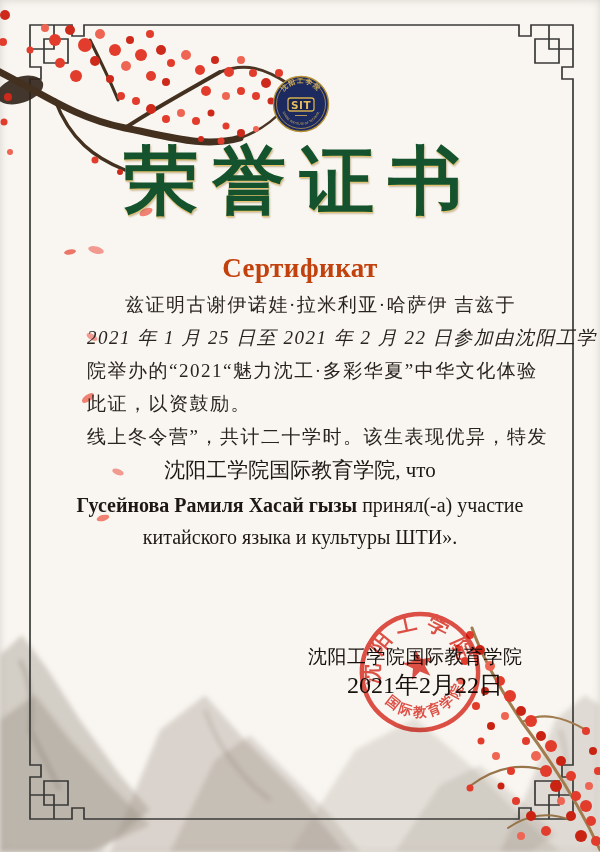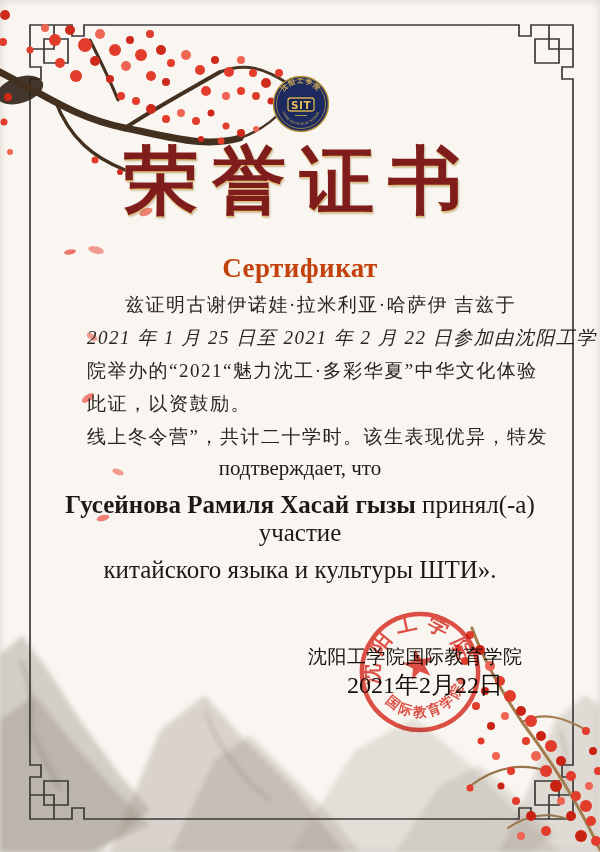--- a/index.html
+++ b/index.html
@@ -7,21 +7,21 @@
     position:relative; width:600px; height:852px; margin:0 auto;
     background:#f9f6f1; overflow:hidden;
     font-family:"Liberation Serif", serif;
     box-shadow: inset 0 0 8px rgba(60,50,40,.18);
   }
 
   
   .title-cn {
     position:absolute; top:140px; left:0; right:0; text-align:center;
     font-size:74px; font-weight:bold; letter-spacing:14px; line-height:1.1;
-    color:#7f1d1d;
+    color:#14532d;
     text-shadow:0 1px 0 #e6c36a, 1px 2px 2px rgba(120,85,20,.4);
     font-family:"DejaVu Sans", sans-serif;
     z-index:5;
   }
   .title-ru {
     position:absolute; top:253px; left:0; right:0; text-align:center;
     font-size:27px; font-weight:bold; color:#c2410c; letter-spacing:.5px;
     z-index:5;
   }
 
@@ -31,21 +31,21 @@
     font-size:19px; line-height:33px; color:#2a241f; letter-spacing:1.5px;
     z-index:5;
   }
   .body-cn .l { white-space:nowrap; }
   .body-cn .l1 { text-indent:38px; }
   .body-cn .ital { font-style:italic; }
 
   
   .ru-block { position:absolute; top:456px; left:30px; right:30px; text-align:center; color:#1d1813; z-index:5; }
   .ru-confirm { font-size:21px; margin-bottom:10px; }
-  .ru-line { font-size:25px; margin-bottom:9px; }
+  .ru-line { font-size:20px; margin-bottom:9px; }
   .ru-name { font-weight:bold; }
 
   
   .footer-org {
     position:absolute; top:644px; left:308px; font-size:19px; color:#17110c;
     letter-spacing:.5px; z-index:6; white-space:nowrap;
   }
   .footer-date {
     position:absolute; top:669px; left:347px; font-size:24px; color:#17110c;
     z-index:6; white-space:nowrap;
@@ -252,21 +252,21 @@
 
   <div class="body-cn">
     <div class="l l1">兹证明古谢伊诺娃·拉米利亚·哈萨伊 吉兹于</div>
     <div class="l ital">2021 年 1 月 25 日至 2021 年 2 月 22 日参加由沈阳工学</div>
     <div class="l">院举办的“2021“魅力沈工·多彩华夏”中华文化体验</div>
     <div class="l">此证，以资鼓励。</div>
     <div class="l">线上冬令营”，共计二十学时。该生表现优异，特发</div>
   </div>
 
   <div class="ru-block">
-    <div class="ru-confirm">подтверждает, что</div>
+    <div class="ru-confirm">沈阳工学院国际教育学院, что</div>
     <div class="ru-line"><span class="ru-name">Гусейнова Рамиля Хасай гызы</span><span> принял(-а) участие</span></div>
     <div class="ru-line">китайского языка и культуры ШТИ».</div>
   </div>
 
   <div class="footer-org">沈阳工学院国际教育学院</div>
   <div class="footer-date">2021年2月22日</div>
 
   <svg class="stamp-svg" width="175" height="175" viewBox="0 0 175 175">
     <defs>
       <path id="stampArcTop" d="M 49.4 101.7 A 41 41 0 1 1 124.6 101.7"></path>

